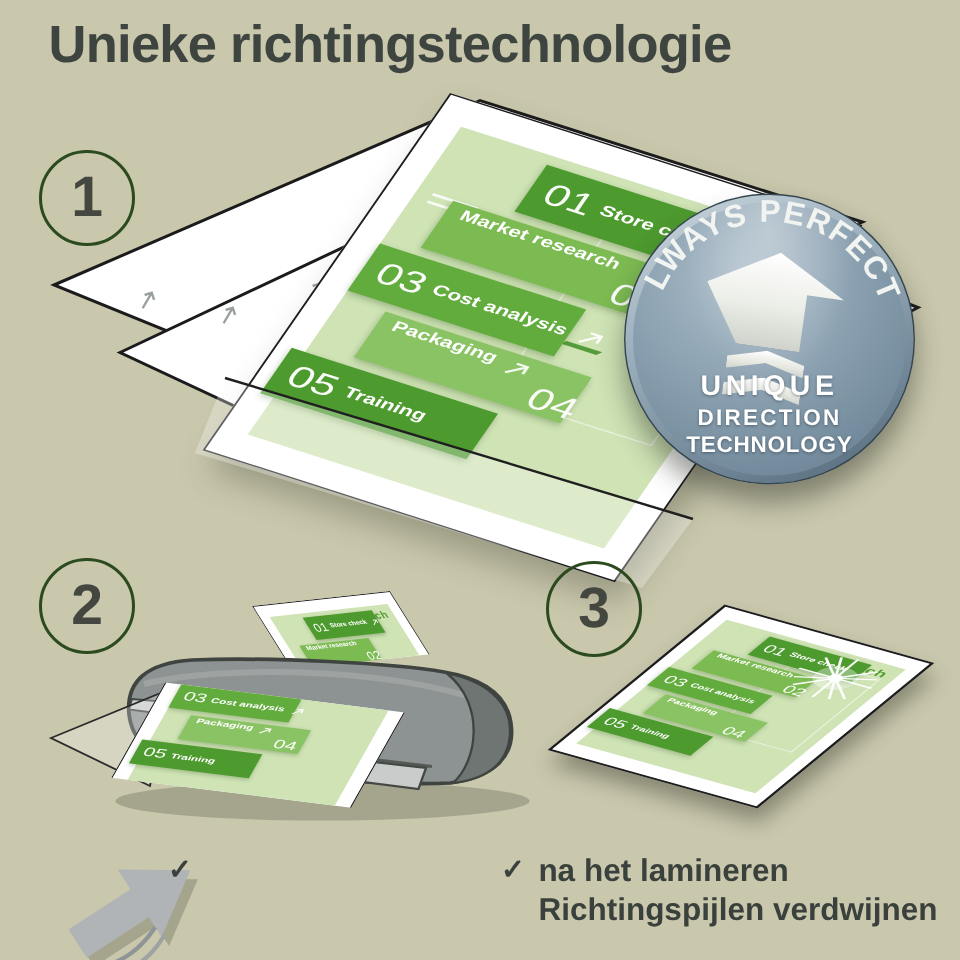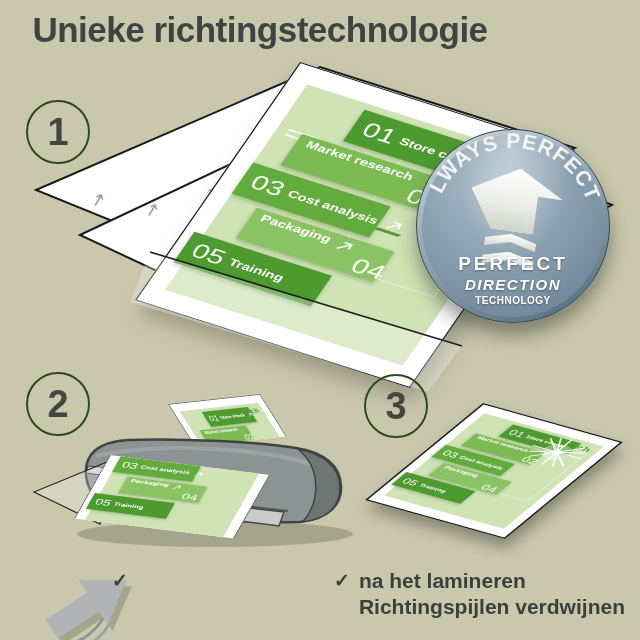--- a/index.html
+++ b/index.html
@@ -90,22 +90,22 @@
   }
   .badge-chev{position:absolute; left:20px; width:52px; height:15px;
     clip-path:polygon(0 45%,50% 0,100% 45%,100% 100%,50% 55%,0 100%);
     background:linear-gradient(180deg,#ffffff 0%,#e6e8e1 60%,#cfd3cb 100%);
     filter:drop-shadow(1px 2px 2px rgba(35,45,55,.45));
   }
   .chev1{top:66px;} .chev2{top:84px;}
   .badge-lines{position:absolute; bottom:15px; left:0; width:100%; text-align:center;
     color:#ffffff; line-height:1.25; text-shadow:0 1px 2px rgba(30,40,50,.5);}
   .bl0{font-size:19px; font-weight:700; letter-spacing:3px;}
-  .bl1{font-size:15px; font-weight:700; letter-spacing:1.5px;font-style:italic;}
-  .bl2{font-size:10px; font-weight:700; letter-spacing:.5px;}
+  .bl1{font-size:15px; font-weight:700; letter-spacing:1.5px;}
+  .bl2{font-size:15px; font-weight:700; letter-spacing:.5px;}
 
   
   .check-item{position:absolute; display:flex; gap:9px; color:#3a403c;
     font-size:21px; font-weight:700; line-height:1.25; z-index:8;}
   .ci1{left:112px; top:568px;}
   .ci2{left:334px; top:568px;}
   .check{font-size:19px; padding-top:1px;}
 </style>
 </head>
 <body>
@@ -192,21 +192,21 @@
           <path id="arcP" d="M 22.7,69.3 A 78,78 0 0 1 169.3,69.3" fill="none"></path>
         </defs>
       <text><textPath href="#arcP" startOffset="50%" text-anchor="middle">ALWAYS PERFECT!</textPath></text>
     </svg>
     <div class="badge-arrow-wrap">
       <div class="badge-arrow"></div>
       <div class="badge-chev chev1"></div>
       <div class="badge-chev chev2"></div>
     </div>
     <div class="badge-lines">
-      <div class="bl0">PERFECT</div>
+      <div class="bl0">UNIQUE</div>
       <div class="bl1">DIRECTION</div>
       <div class="bl2">TECHNOLOGY</div>
     </div>
   </div>
 
   <div class="step-circle c2" style="border-color: rgb(43, 74, 30);">
     <span>2</span>
   </div>
 
   <div class="doc-inst enter-wrap">

